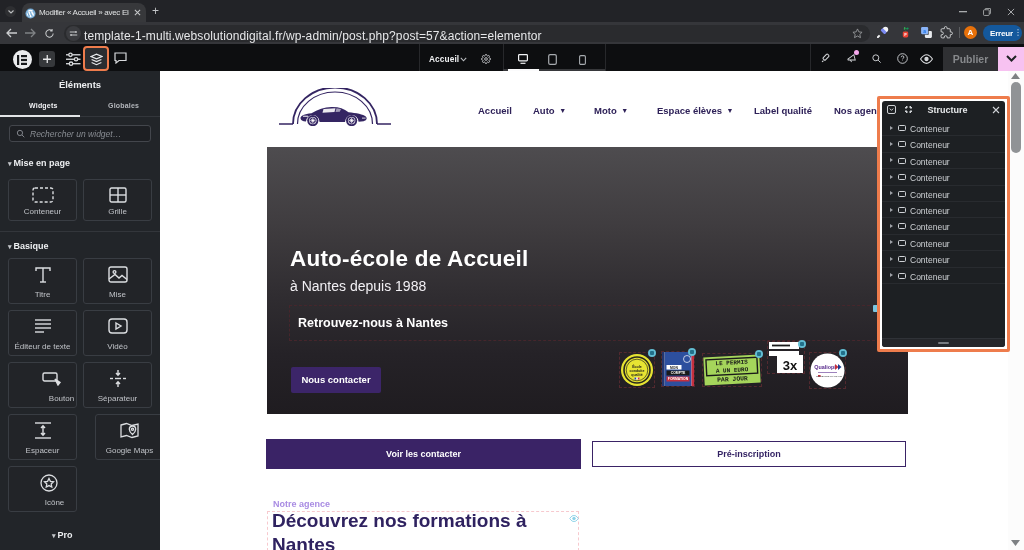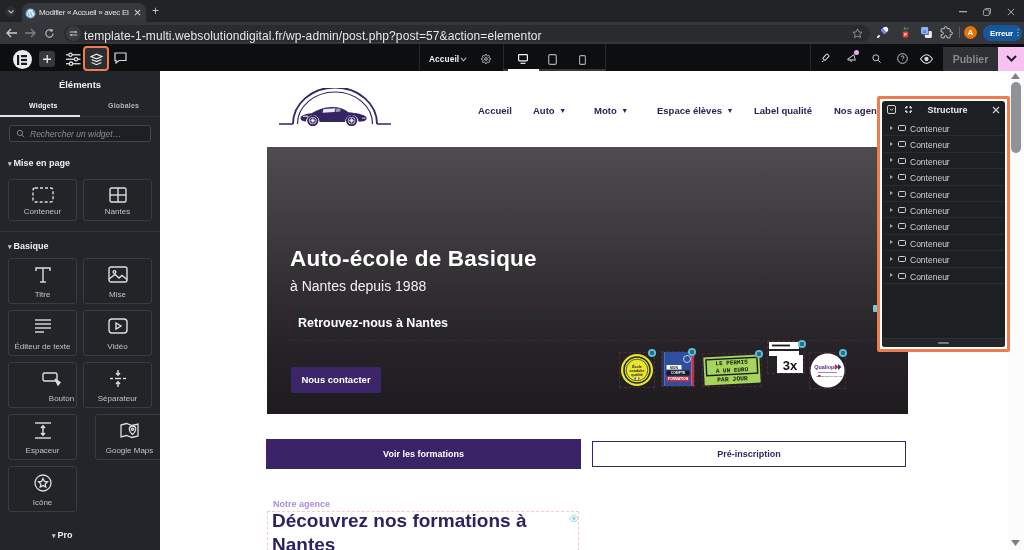--- a/index.html
+++ b/index.html
@@ -252,21 +252,21 @@
       <rect x="1" y="1" width="20" height="14" rx="2"></rect>
     </svg>
     <div class="wlabel">Conteneur</div>
   </div>
   <div class="wcard" style="left:83px;top:179px;">
     <svg class="wicon" width="18" height="16" viewBox="0 0 18 16" fill="none" stroke="#dcdee1" stroke-width="1.4">
       <rect x="1" y="1" width="16" height="14" rx="1.5"></rect>
       <line x1="9" y1="1" x2="9" y2="15"></line>
       <line x1="1" y1="8" x2="17" y2="8"></line>
     </svg>
-    <div class="wlabel">Nantes</div>
+    <div class="wlabel">Grille</div>
   </div>
   <div class="seclbl abs" style="left:8px;top:241px;">Basique</div>
   <div class="wcard tall" style="left:8px;top:258px;">
     <svg class="wicon" width="18" height="18" viewBox="0 0 18 18" fill="none" stroke="#dcdee1" stroke-width="1.4">
       <path d="M2 5 V2 H16 V5"></path>
       <line x1="9" y1="2" x2="9" y2="16"></line>
       <line x1="6" y1="16" x2="12" y2="16"></line>
     </svg>
     <div class="wlabel">Titre</div>
   </div>
@@ -320,21 +320,21 @@
     <div class="wlabel">Espaceur</div>
   </div>
   <div class="wcard tall" style="left:95px;top:414px;">
     <svg class="wicon" width="19" height="17" viewBox="0 0 19 17" fill="none" stroke="#dcdee1" stroke-width="1.3">
       <path d="M1 3 L6.5 1.5 L12 3.5 L18 2 V14 L12 15.5 L6.5 13.5 L1 15 Z"></path>
       <path d="M12.5 4 a3.2 3.2 0 0 1 3.2 3.2 c0 2.4-3.2 5.3-3.2 5.3 s-3.2-2.9-3.2-5.3 A3.2 3.2 0 0 1 12.5 4 Z" fill="#26282d"></path>
       <circle cx="12.5" cy="7.3" r="1.1"></circle>
     </svg>
     <div class="wlabel">Google Maps</div>
   </div>
-  <div class="wcard tall" style="left:8px;top:466px;">
+  <div class="wcard tall" style="left:8px;top:466px;padding-left:12px;">
     <svg class="wicon" width="18" height="18" viewBox="0 0 18 18" fill="none" stroke="#dcdee1" stroke-width="1.3">
       <circle cx="9" cy="9" r="8"></circle>
       <path d="M9 4.5 L10.4 7.4 L13.5 7.8 L11.2 10 L11.8 13.1 L9 11.6 L6.2 13.1 L6.8 10 L4.5 7.8 L7.6 7.4 Z"></path>
     </svg>
     <div class="wlabel">Icône</div>
   </div>
   <div class="seclbl abs" style="left:8px;top:530px;margin-left:44px;">Pro</div>
   <div id="collapse" class="abs">‹</div>
 
   <div id="canvas" class="abs">
@@ -373,21 +373,21 @@
       <rect x="24" y="27.6" width="5" height="1.4" fill="#fff" opacity="0.7"></rect>
       <rect x="83" y="29.5" width="3.6" height="1.3" fill="#fff" opacity="0.6"></rect>
     </svg>
     <div class="navitem" style="left:318px;">Accueil</div>
     <div class="navitem" style="left:373px;">Auto <span class="caret">▼</span></div>
     <div class="navitem" style="left:434px;">Moto <span class="caret">▼</span></div>
     <div class="navitem" style="left:497px;">Espace élèves <span class="caret">▼</span></div>
     <div class="navitem" style="left:594px;">Label qualité</div>
     <div class="navitem" style="left:674px;">Nos agences</div>
     <div id="hero">
-      <div id="herotitle">Auto-école de Basique</div>
+      <div id="herotitle">Auto-école de Accueil</div>
       <div id="herosub">à Nantes depuis 1988</div>
       <div id="herobtn">Nous contacter</div>
       <div id="herobox">
         <div id="heroboxtxt">Retrouvez-nous à Nantes</div>
       </div>
 
       <div class="badge" style="left:352px;top:205px;width:36px;height:36px;border:1px dashed #53292f;">
         <svg width="34" height="34" viewBox="0 0 34 34" style="margin:0px;">
           <circle cx="17" cy="17" r="16" fill="#e7e432"></circle>
           <circle cx="17" cy="17" r="13" fill="none" stroke="#2a2a1e" stroke-width="1.6"></circle>
@@ -445,21 +445,21 @@
           <text x="15" y="16" font-size="5.4" font-weight="bold" fill="#5b2d8e" text-anchor="middle" font-family="Liberation Sans">Qualiopi</text>
           <path d="M25 11 L28.5 14 L25 17 Z" fill="#c52f3e"></path>
           <path d="M28 11 L31.5 14 L28 17 Z" fill="#1d3a8f"></path>
           <line x1="8" y1="19.5" x2="27" y2="19.5" stroke="#5b2d8e" stroke-width="0.6"></line>
           <rect x="8" y="22" width="2.6" height="1.8" fill="#c52f3e"></rect>
           <text x="19" y="24" font-size="2.1" fill="#333" text-anchor="middle" font-family="Liberation Sans">RÉPUBLIQUE FRANÇAISE</text>
         </svg>
         <div class="editdot" style="left:29px;top:-4px;"></div>
       </div>
     </div>
-    <div id="btnrow1">Voir les formations</div>
+    <div id="btnrow1">Voir les contacter</div>
     <div id="btnrow2">Pré-inscription</div>
     <div id="bighbox"></div>
     <svg style="position:absolute;left:409px;top:444px;" width="10" height="7" viewBox="0 0 24 18" fill="none" stroke="#8ed3e8" stroke-width="2.4">
       <path d="M1 9 C5 3 9 1 12 1 C15 1 19 3 23 9 C19 15 15 17 12 17 C9 17 5 15 1 9 Z"></path>
       <circle cx="12" cy="9" r="3.4" fill="#8ed3e8"></circle>
     </svg>
     <div id="notre">Notre agence</div>
     <div id="bigh">Découvrez nos formations à Nantes</div>
   </div>
 

